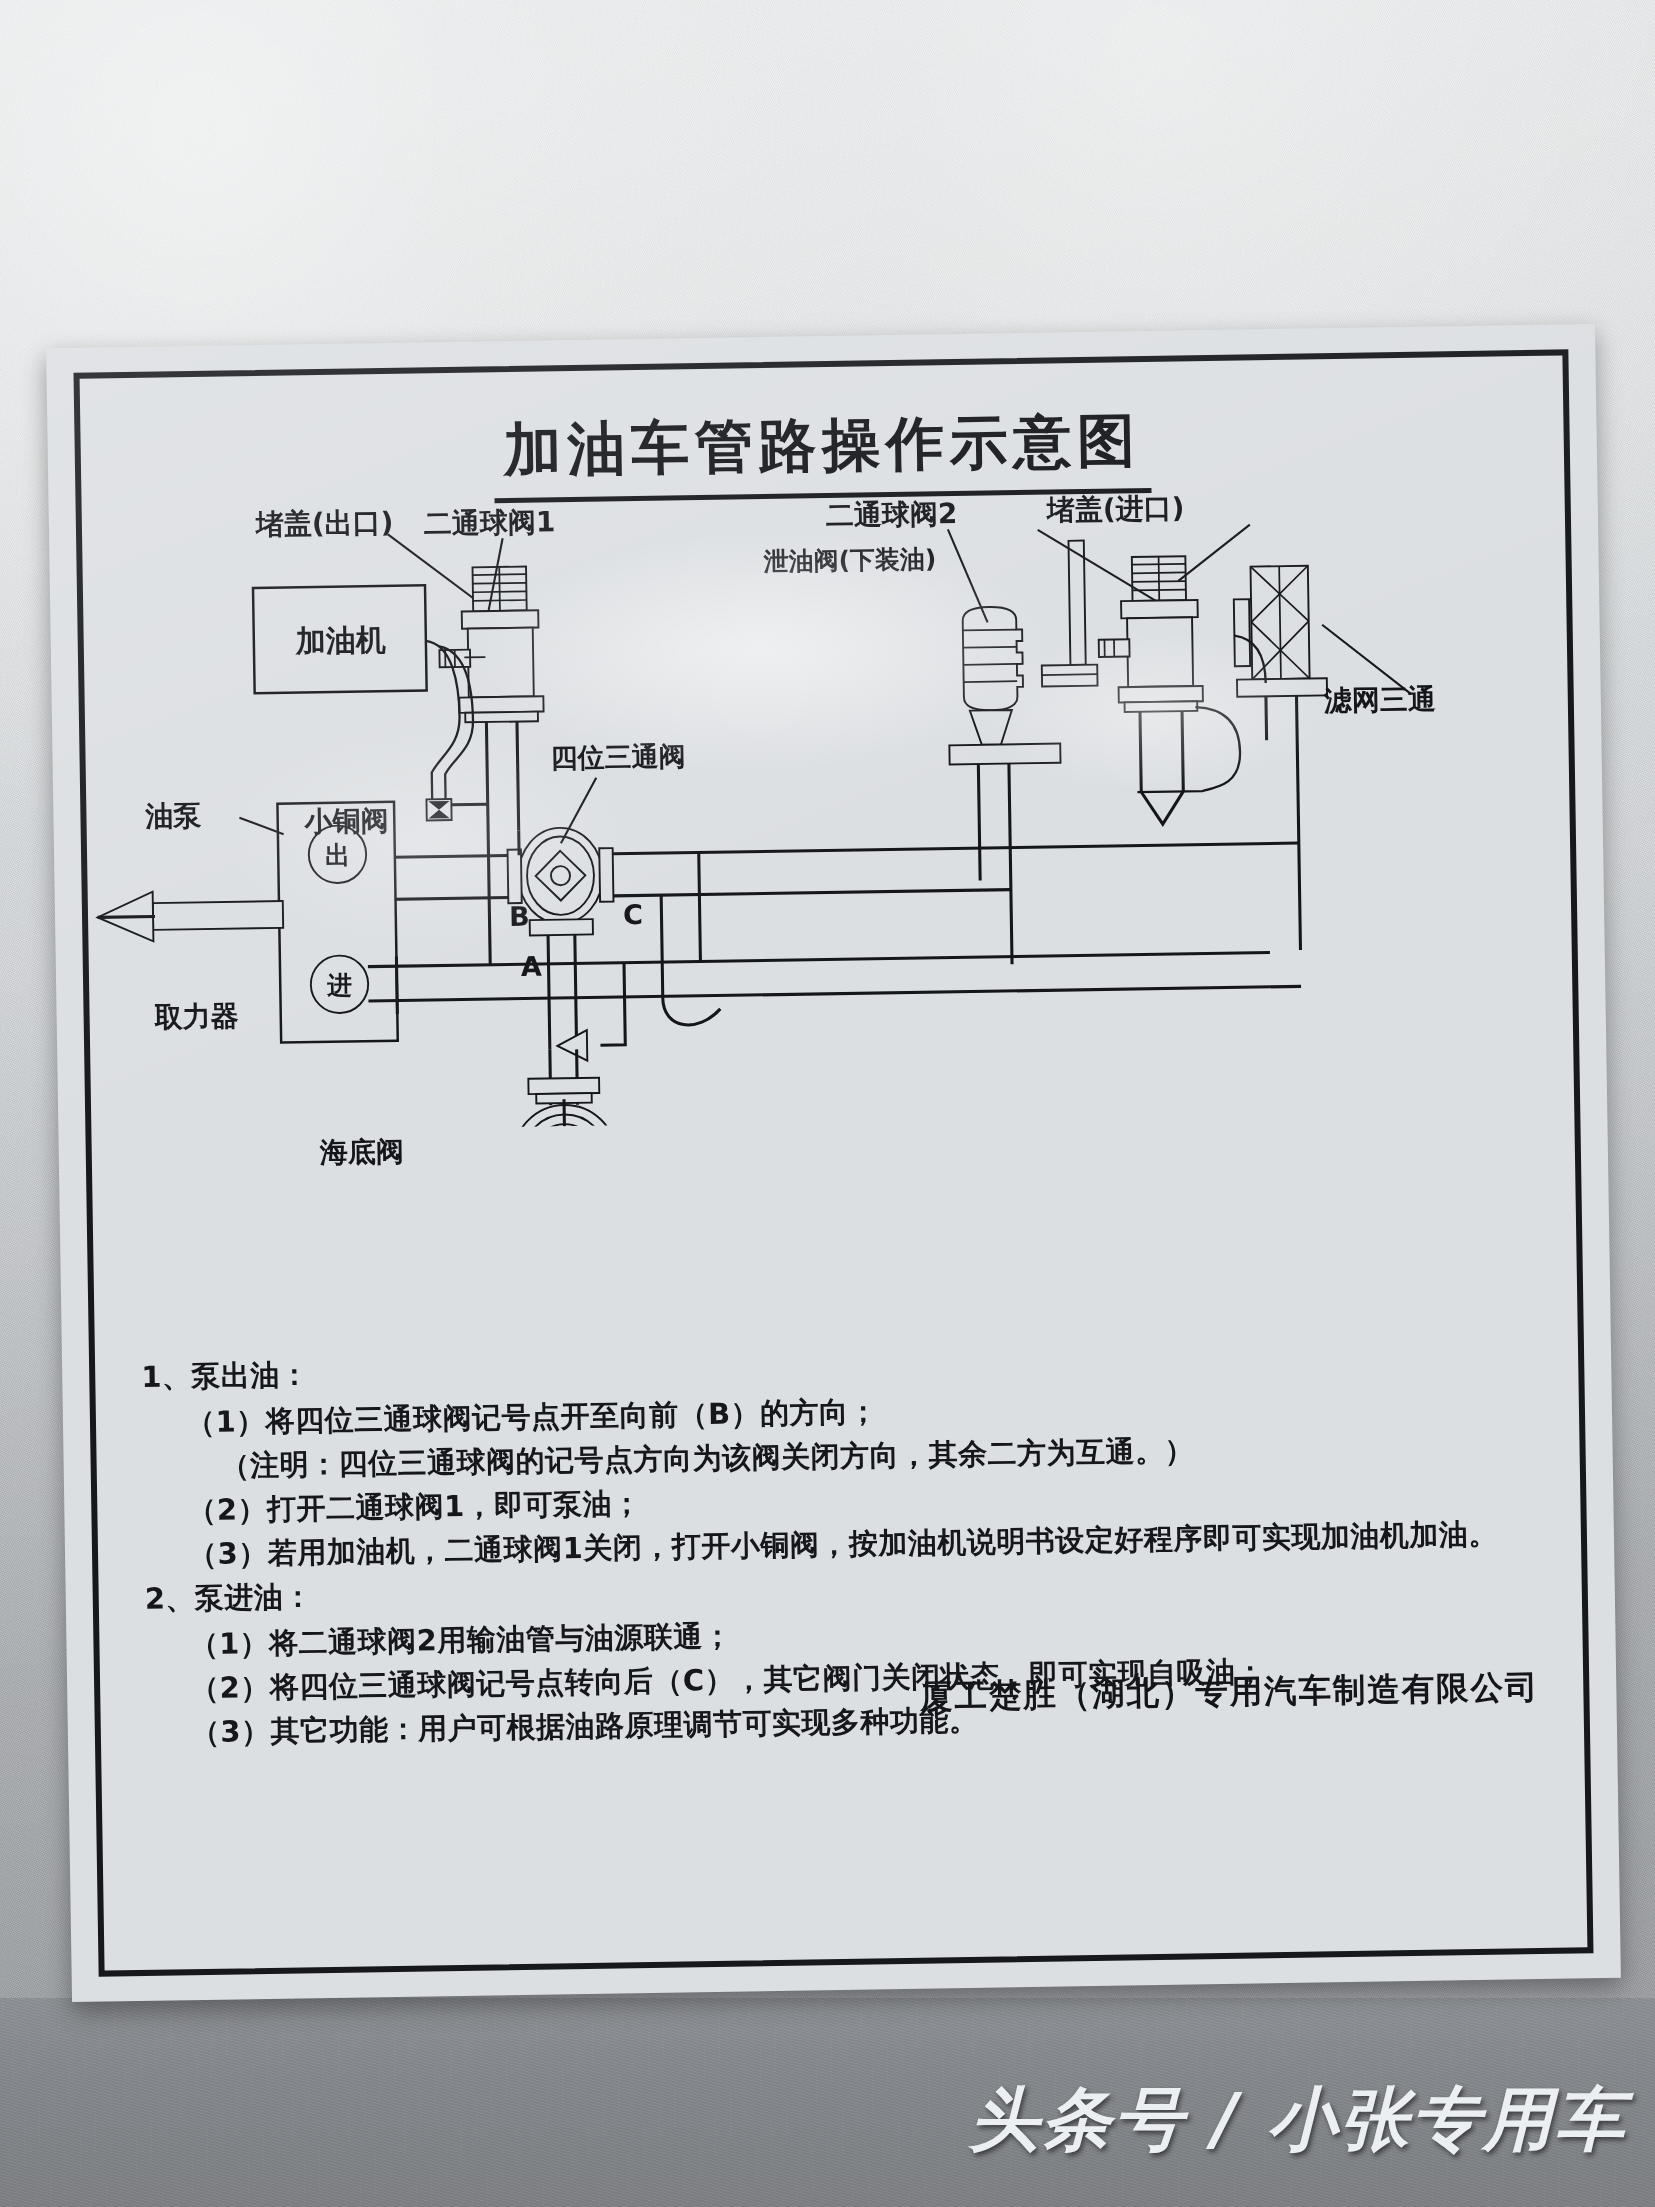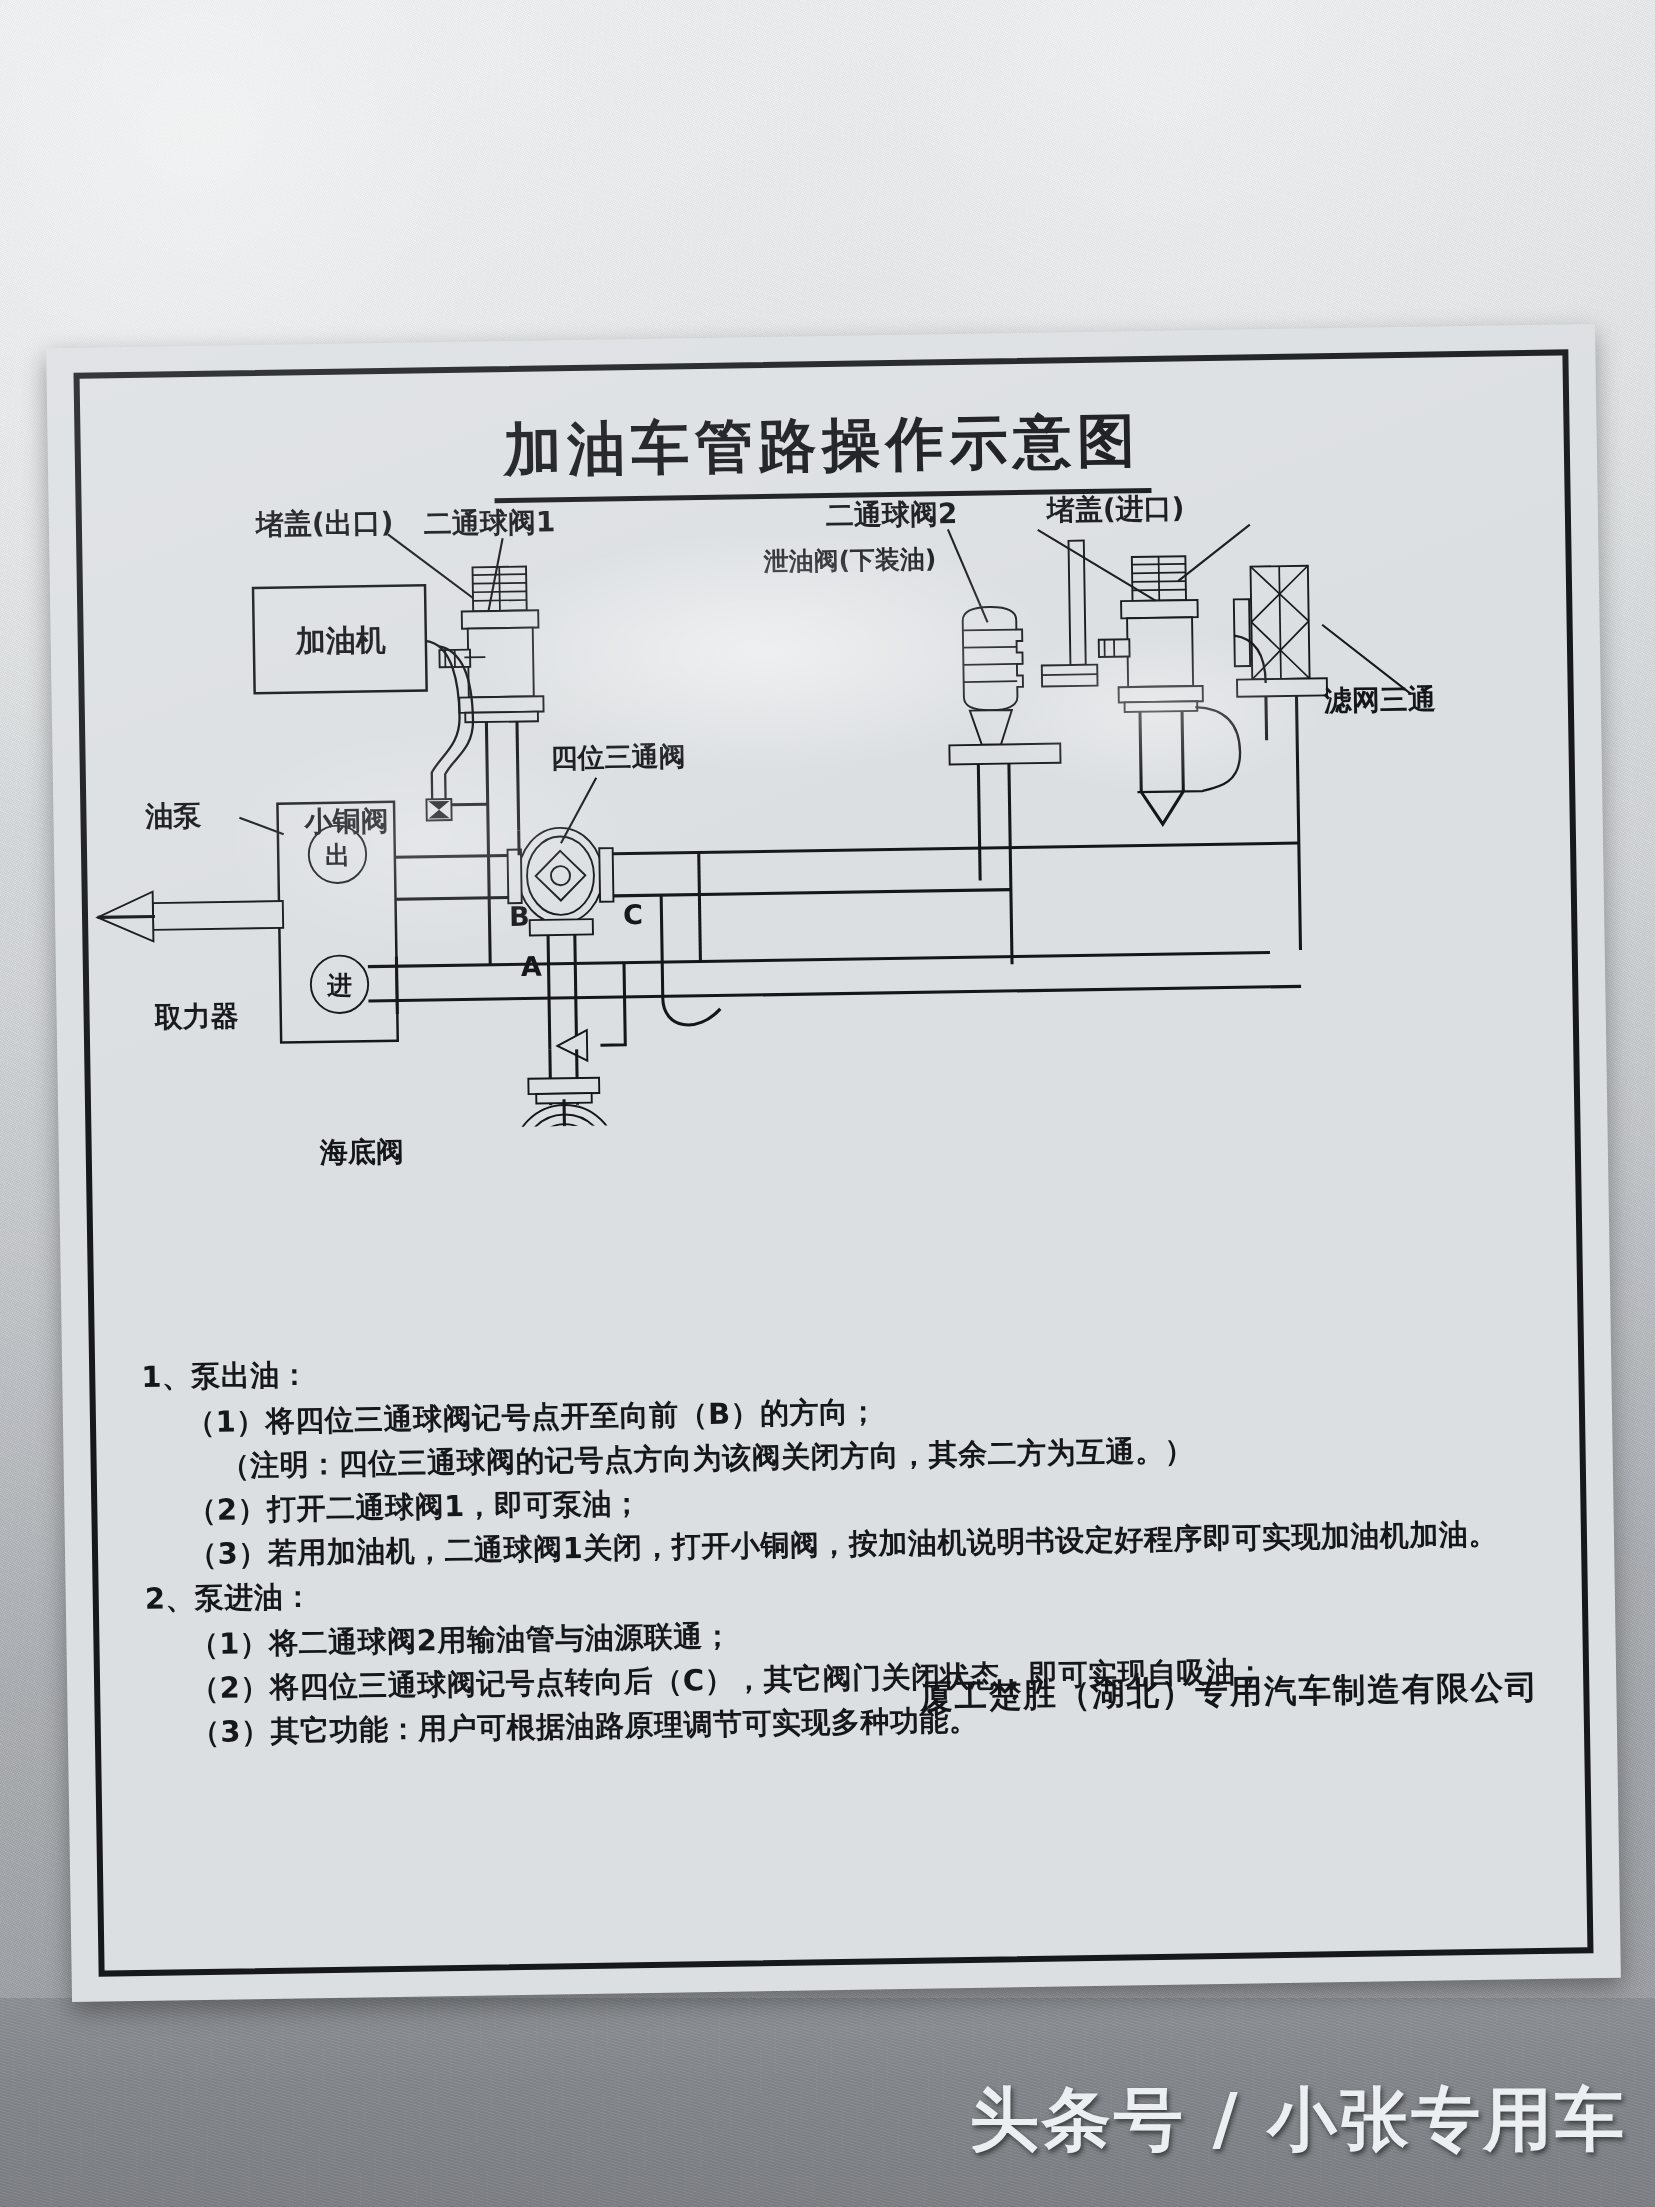--- a/index.html
+++ b/index.html
@@ -88,20 +88,21 @@
     font-weight:700;font-size:32.5px;letter-spacing:1.9px;color:#141519;
   }
 
   
   #watermark{
     position:absolute;right:29px;top:2074px;
     font-family:"DejaVu Sans","Liberation Sans",sans-serif;
     font-size:69px;font-weight:700;color:#eceff1;letter-spacing:2.9px;
     text-shadow:1.9px 2.9px 4.8px rgba(0,0,0,.55);
     white-space:nowrap;
+    font-style:italic;
   }
 </style>
 </head>
 <body>
 
 <div id="photo"></div>
 <div id="lowerband"></div>
 
 <div id="placard">
   <div id="frame">

